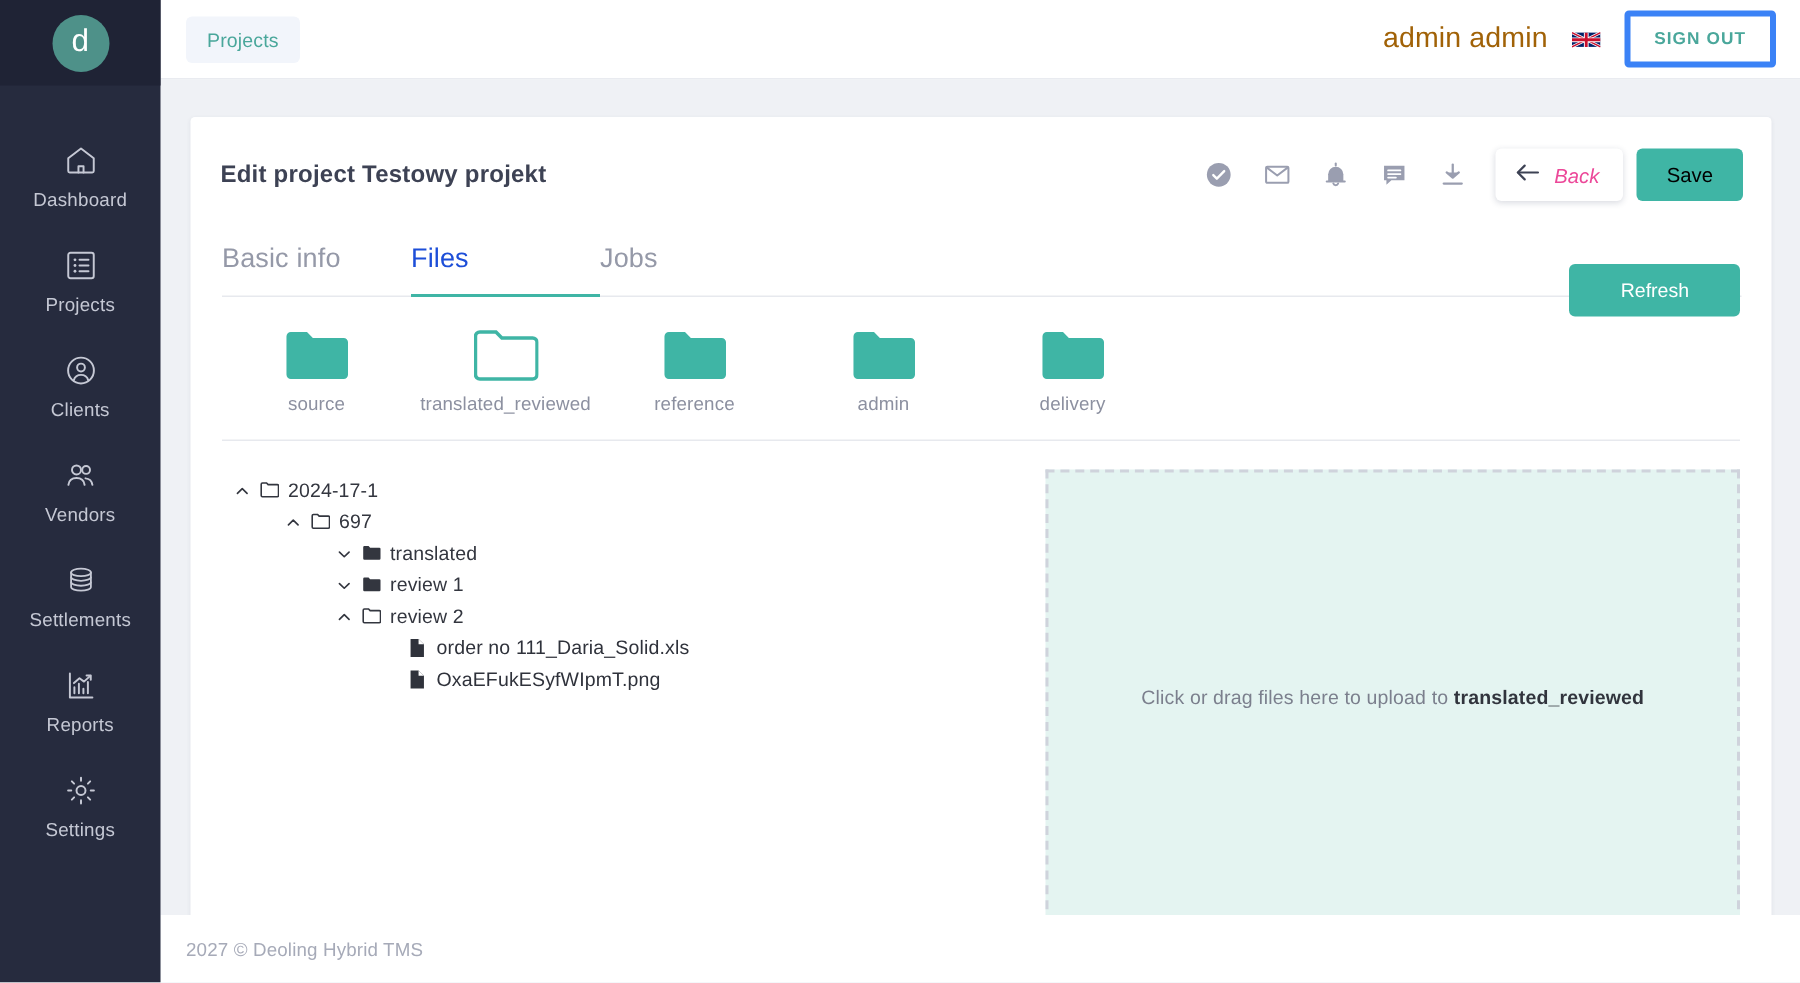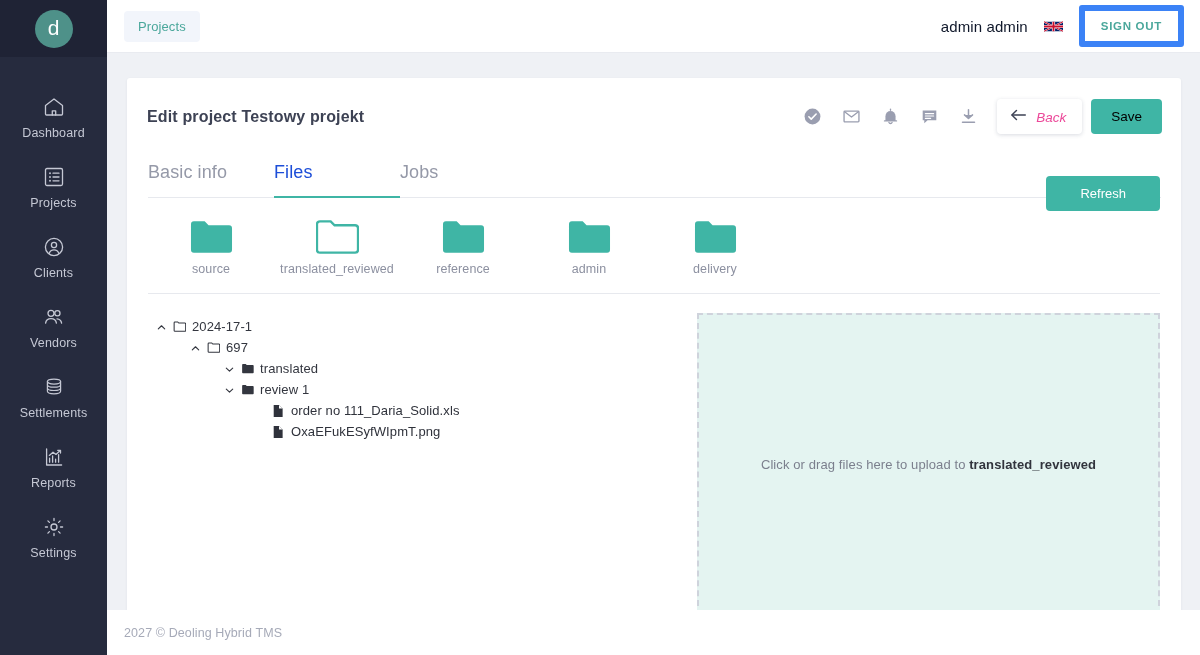--- a/index.html
+++ b/index.html
@@ -50,24 +50,24 @@
     height: 53px; background: #ffffff; flex: 0 0 53px;
     display: flex; align-items: center; padding: 0 16px 0 17px;
     border-bottom: 1px solid #e9ebf0;
   }
   .crumb {
     background: #f2f5fb; color: #4aa79b; font-size: 13px;
     padding: 8px 14px; border-radius: 4px; cursor: pointer;
     letter-spacing: .1px;
   }
   .topbar-right { margin-left: auto; display: flex; align-items: center; gap: 16px; }
-  .user-name { color: #0f172a; font-size: 15px; letter-spacing: .1px; }
+  .user-name { color: #a16207; font-size: 19px; letter-spacing: .1px; }
   .flag { width: 19px; height: 15px; display: block; border-radius: 1px; }
   .signout-btn {
-    border: 6px solid #3b82f6; background: #fff; color: #4aa79b;
+    border: 4px solid #3b82f6; background: #fff; color: #4aa79b;
     font-size: 11.5px; letter-spacing: .7px; font-weight: 600;
     padding: 9px 16px; border-radius: 3px; cursor: pointer;
     font-family: "Liberation Sans", sans-serif;
   }
 
   .content-area { flex: 1; overflow: hidden; padding: 25px 0 0 0; }
 
   .card {
     margin: 0 19px 0 20px; background: #ffffff; border-radius: 3px;
     box-shadow: 0 1px 3px rgba(45,55,90,.07);
@@ -454,20 +454,33 @@
                   </svg>
               </span>
               <span class="fico">
                 <svg width="13" height="13" viewBox="0 0 16 16">
                     <path d="M1.4 3.4a1 1 0 0 1 1-1h3.4l1.3 1.4h7.5a1 1 0 0 1 1 1v8a1 1 0 0 1-1 1H2.4a1 1 0 0 1-1-1z" fill="#33363f"></path>
                   </svg>
               </span>
               <span class="tlabel">review 1</span>
             </div>
 
+            <div class="tree-node" style="padding-left:76px">
+              <span class="chev">
+                <svg width="11" height="11" viewBox="0 0 12 12" fill="none" stroke="#33363f" stroke-width="1.2" stroke-linecap="round" stroke-linejoin="round">
+                    <path d="m2.5 7.5 3.5-3.4 3.5 3.4"></path>
+                  </svg>
+              </span>
+              <span class="fico">
+                <svg width="13" height="13" viewBox="0 0 16 16" fill="none" stroke="#33363f" stroke-width="1.3">
+                    <path d="M1.4 3.4a1 1 0 0 1 1-1h3.4l1.3 1.4h7.5a1 1 0 0 1 1 1v8a1 1 0 0 1-1 1H2.4a1 1 0 0 1-1-1z"></path>
+                  </svg>
+              </span>
+              <span class="tlabel">review 2</span>
+            </div>
 
             <div class="tree-node file" style="padding-left:124px">
               <span class="fico">
                 <svg width="12" height="14" viewBox="0 0 14 16">
                     <path d="M2 1h6.2L12.4 5v10H2z" fill="#2f323b"></path>
                     <path d="M8.2 1v4h4.2" fill="#ffffff"></path>
                   </svg>
               </span>
               <span class="tlabel">order no 111_Daria_Solid.xls</span>
             </div>

